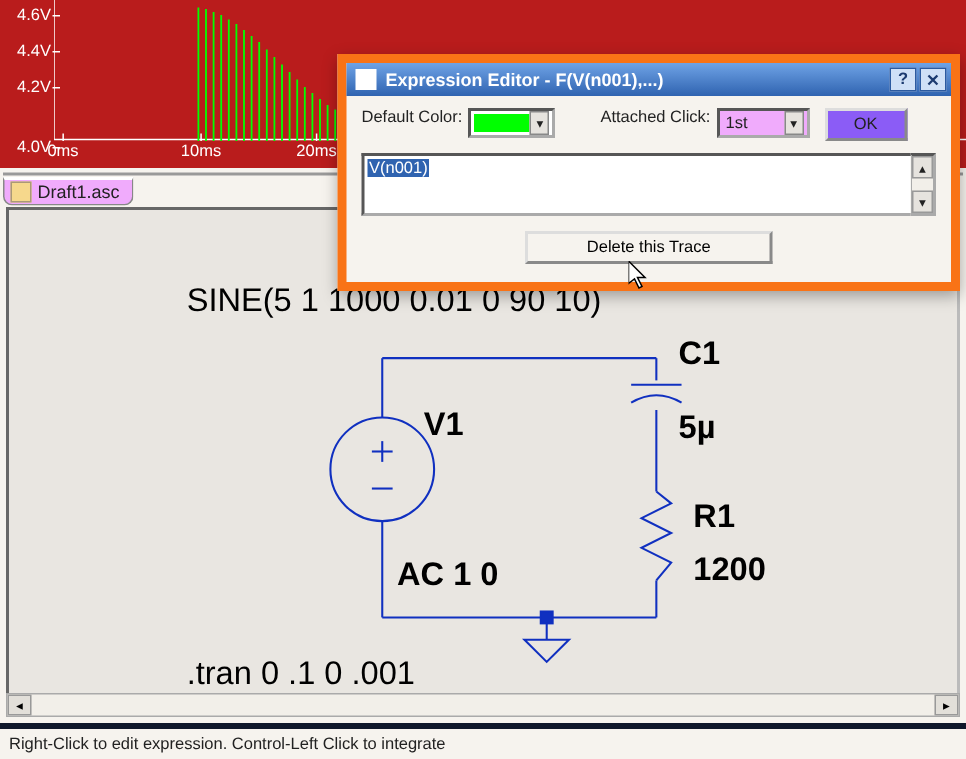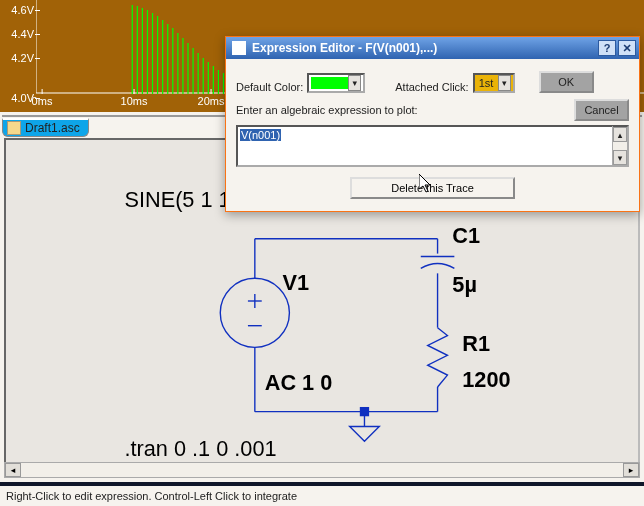--- a/index.html
+++ b/index.html
@@ -1,37 +1,37 @@
 <!DOCTYPE html>
 <html><head>
 <meta charset="utf-8">
 <style>
   * { box-sizing: border-box; margin: 0; padding: 0; font-family: Arial, sans-serif; }
   body { width: 644px; height: 506px; background: #f6f3ee; overflow: hidden; position: relative; }
 
   .plot-area {
     position: absolute; left: 0; top: 0; width: 644px; height: 112px;
-    background: #a16207; z-index: 1; padding-left: 37px;
+    background: #b91c1c; z-index: 1; padding-left: 37px;
   }
   .plot-inner { position: absolute; left: 36px; top: 0; right: 0; bottom: 18px; }
   .plot-ylabels { position: absolute; left: 2px; top: 0; bottom: 18px; width: 34px; color: #fff; font-size: 11px; }
   .plot-ylabels div { position: absolute; right: 2px; }
   .plot-xlabels { position: absolute; left: 36px; bottom: 1px; right: 0; height: 16px; color: #fff; font-size: 11px; }
   .plot-xlabels div { position: absolute; transform: translateX(-50%); text-align: center; }
   .plot-inner svg { width: 100%; height: 100%; display: block; }
   .plot-ylabels div::after { content: ""; position: absolute; right: -6px; top: 6px; width: 5px; height: 1px; background: #fff; }
   .plot-xlabels div::before { content: ""; position: absolute; left: 50%; top: -6px; width: 1px; height: 5px; background: #fff; }
 
   .tabbar {
     position: absolute; left: 2px; top: 115px; height: 22px; width: 640px;
     border-top: 2px solid #999; padding-top: 1px; z-index: 2;
   }
   .tab {
     display: inline-flex; align-items: center; gap: 4px;
-    background: #0ea5e9; border: 1px solid #888; border-top: 2px solid #fff;
+    background: #f0abfc; border: 1px solid #888; border-top: 2px solid #fff;
     border-radius: 0 0 6px 6px; padding: 1px 8px 1px 4px; font-size: 12px; color: #222;
   }
   .tab .ticon { width: 14px; height: 14px; background: #f6d88c; border: 1px solid #a97; display: inline-block; }
 
   .schematic {
     position: absolute; left: 4px; top: 138px; right: 4px; height: 326px;
     background: #e9e6e1; border: 2px inset #bbb; overflow: hidden; z-index: 2;
   }
   .schematic svg { width: 100%; height: 100%; font-family: "Times New Roman", serif; }
   .hscrollbar {
@@ -42,50 +42,50 @@
   .hscrollbar .left { left: 0; } .hscrollbar .right { right: 0; }
 
   .statusbar {
     position: absolute; left: 0; bottom: 0; width: 100%; height: 24px;
     background: #f6f3ee; border-top: 4px solid #0f172a; font-size: 11px; color: #222;
     padding: 4px 6px;
   }
 
   .dialog {
     position: absolute; left: 225px; top: 36px; width: 415px;
-    background: #f6f3ee; border: 1px solid #f97316; box-shadow: 0 3px 10px rgba(0,0,0,.35);
+    background: #f6f3ee; border: 6px solid #f97316; box-shadow: 0 3px 10px rgba(0,0,0,.35);
     z-index: 50;
   }
   .dlg-title {
     height: 22px; background: linear-gradient(#6fa3e6, #2f63b0);
     color: #fff; font-size: 12px; font-weight: bold;
     display: flex; align-items: center; padding-left: 6px; position: relative;
   }
   .dlg-title .sysicon { width: 14px; height: 14px; background: #fff; margin-right: 6px; }
   .dlg-title .winbtns { position: absolute; right: 3px; top: 3px; display: flex; gap: 2px; }
   .dlg-title .winbtns span {
     width: 18px; height: 16px; background: #cfe0f7; border: 1px solid #2c5aa0;
     font-size: 11px; display: flex; align-items: center; justify-content: center; color: #1b3a70;
     cursor: default;
   }
   .dlg-body { padding: 8px 10px 12px 10px; font-size: 11px; color: #222; position: relative; }
-  .row1 { display: flex; align-items: flex-end; height: 26px; }
+  .row1 { display: flex; align-items: flex-start; height: 26px; }
   .row1 label { margin-right: 4px; }
   .color-select {
     width: 58px; height: 20px; border: 2px inset #aaa; background: #fff;
     display: inline-flex; align-items: center; justify-content: space-between; padding: 0 2px; margin-right: 30px;
   }
   .color-swatch { width: 38px; height: 12px; }
   .dropbtn { width: 13px; height: 16px; border: 1px solid #888; background: #e6e3de; display:flex;align-items:center;justify-content:center;font-size:9px; }
   .cursor-select {
-    width: 42px; height: 20px; border: 2px inset #aaa; background: #eab308;
-    display: inline-flex; align-items: center; justify-content: space-between; padding: 0 2px 0 4px; margin-right: 24px;
+    width: 62px; height: 20px; border: 2px inset #aaa; background: #f0abfc;
+    display: inline-flex; align-items: center; justify-content: space-between; padding: 0 2px 0 4px; margin-right: 10px;
   }
   .btn3d {
-    width: 55px; height: 22px; background: #a3a3a3; border: 2px outset #ddd;
+    width: 55px; height: 22px; background: #8b5cf6; border: 2px outset #ddd;
     font-size: 11px; display: inline-flex; align-items: center; justify-content: center; cursor: default;
   }
   .row2 { display: flex; align-items: center; justify-content: space-between; margin-top: 6px; }
   .expr-wrap { margin-top: 4px; position: relative; }
   .expr {
     width: 378px; height: 42px; background: #fff; border: 2px inset #aaa;
     padding: 2px 2px; font-size: 11px; display: block; overflow: hidden;
   }
   .expr .sel { background: #2f63b0; color: #fff; padding: 0 1px; }
   .vscroll { position: absolute; right: 0; top: 0; width: 17px; height: 42px; background: #f2efe9; border: 2px inset #aaa; border-left:1px solid #aaa; }
@@ -196,24 +196,20 @@
         <span class="color-swatch" style="background:#00ff00"></span>
         <span class="dropbtn">▾</span>
       </span>
       <label>Attached Click:</label>
       <span class="cursor-select">
         <span>1st</span>
         <span class="dropbtn">▾</span>
       </span>
       <span class="btn3d">OK</span>
     </div>
-    <div class="row2">
-      <span>Enter an algebraic expression to plot:</span>
-      <span class="btn3d">Cancel</span>
-    </div>
     <div class="expr-wrap">
       <div class="expr">
         <span class="sel">V(n001)</span>
       </div>
       <div class="vscroll">
         <span class="sbtn">▴</span>
         <span class="sbtn bot">▾</span>
       </div>
     </div>
     <div class="delrow">

